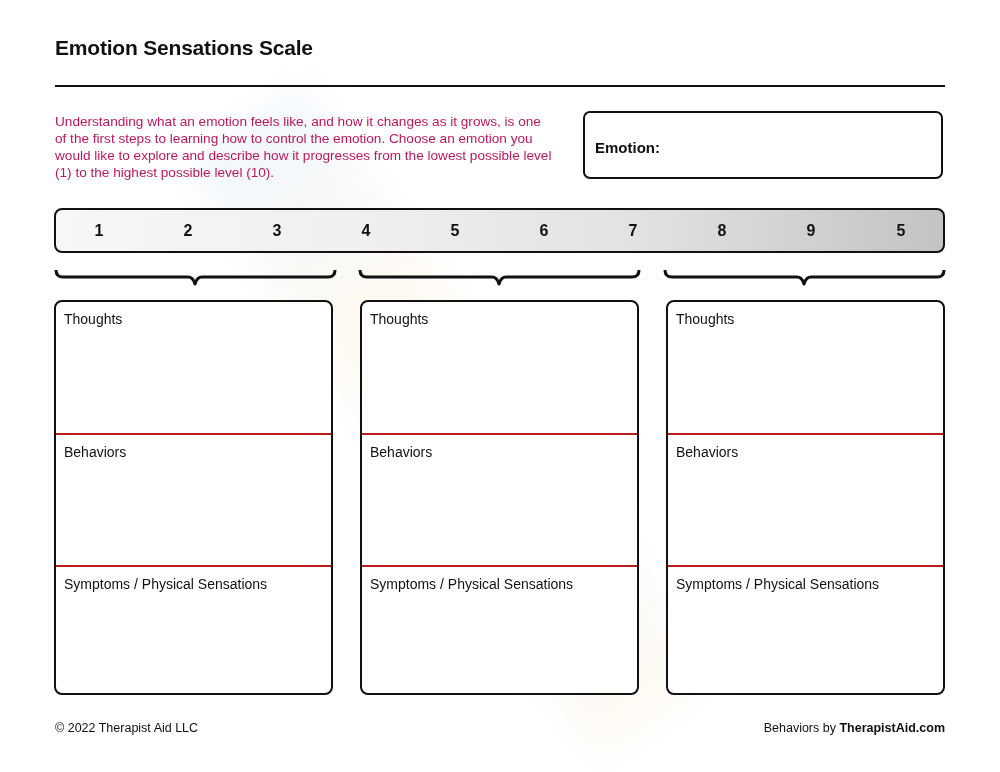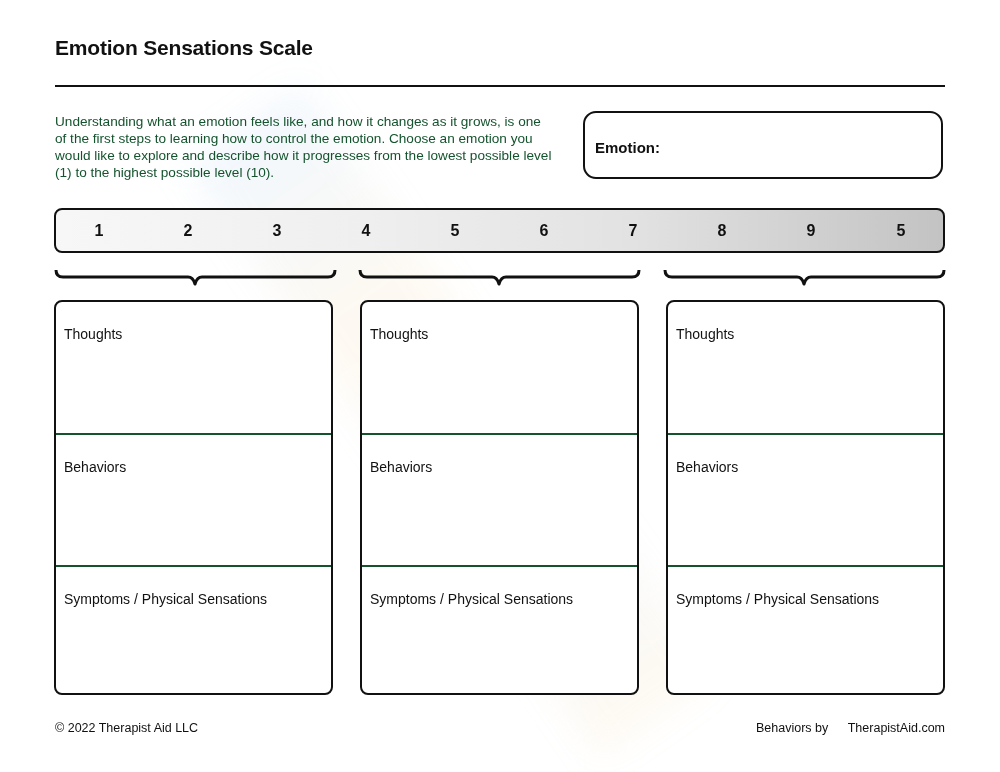--- a/index.html
+++ b/index.html
@@ -8,43 +8,43 @@
     font-family:"Liberation Sans", sans-serif; color:#111;
   }
   .watermark {
     position:absolute; left:180px; top:80px; width:140px; height:720px;
     transform:rotate(-35deg); transform-origin:center;
     background:linear-gradient(180deg, rgba(120,180,240,0.10), rgba(250,200,120,0.10), rgba(120,180,240,0.08), rgba(250,200,120,0.10));
     filter:blur(18px); left:380px; top:60px;
   }
   .title { position:absolute; left:55px; top:36px; font-size:21px; font-weight:bold; letter-spacing:-0.2px; }
   .rule { position:absolute; left:55px; top:85px; width:890px; height:2px; background:#111; }
-  .intro { position:absolute; left:55px; top:113px; width:500px; font-size:13.6px; line-height:17px; color:#14532d; }
+  .intro { position:absolute; left:55px; top:113px; width:500px; font-size:13.6px; line-height:17px; color:#be185d; }
   .emotion-box {
     position:absolute; left:583px; top:111px; width:360px; height:68px;
-    border:2px solid #111; border-radius:13px; background:#fff; box-sizing:border-box;
+    border:2px solid #111; border-radius:7px; background:#fff; box-sizing:border-box;
   }
   .emotion-label { position:absolute; left:10px; top:26px; font-size:15px; font-weight:bold; }
   .scale {
     position:absolute; left:54px; top:208px; width:891px; height:45px; box-sizing:border-box;
     border:2px solid #111; border-radius:8px;
     background:linear-gradient(90deg, #f7f7f7 0%, #efefef 35%, #e2e2e2 65%, #c3c3c3 100%);
   }
   .scale-num { position:absolute; top:12px; font-size:16px; font-weight:bold; transform:translateX(-50%); }
   .brace { position:absolute; top:268px; height:20px; }
   .col {
     position:absolute; top:300px; width:279px; height:395px; box-sizing:border-box;
     border:2px solid #111; border-radius:8px; background:#fff; overflow:hidden;
   }
   .cell { position:absolute; left:0; right:0; box-sizing:border-box; }
-  .cell + .cell { border-top:2px solid #14532d; }
-  .cell-label { position:absolute; left:8px; top:9px; font-size:14px;margin-top:15px; }
+  .cell + .cell { border-top:2px solid #b91c1c; }
+  .cell-label { position:absolute; left:8px; top:9px; font-size:14px; }
   .footer-left { position:absolute; left:55px; top:721px; font-size:12.5px; }
   .footer-right { position:absolute; right:55px; top:721px; font-size:12.5px; }
-  .footer-right b { font-weight:normal;margin-left:16px; }
+  .footer-right b { font-weight:bold; }
 </style>
 </head>
 <body>
 
 <div class="watermark"></div>
 
 <div class="title">Emotion Sensations Scale</div>
 <div class="rule"></div>
 
 <div class="intro">Understanding what an emotion feels like, and how it changes as it grows, is one of the first steps to learning how to control the emotion. Choose an emotion you would like to explore and describe how it progresses from the lowest possible level (1) to the highest possible level (10).</div>

